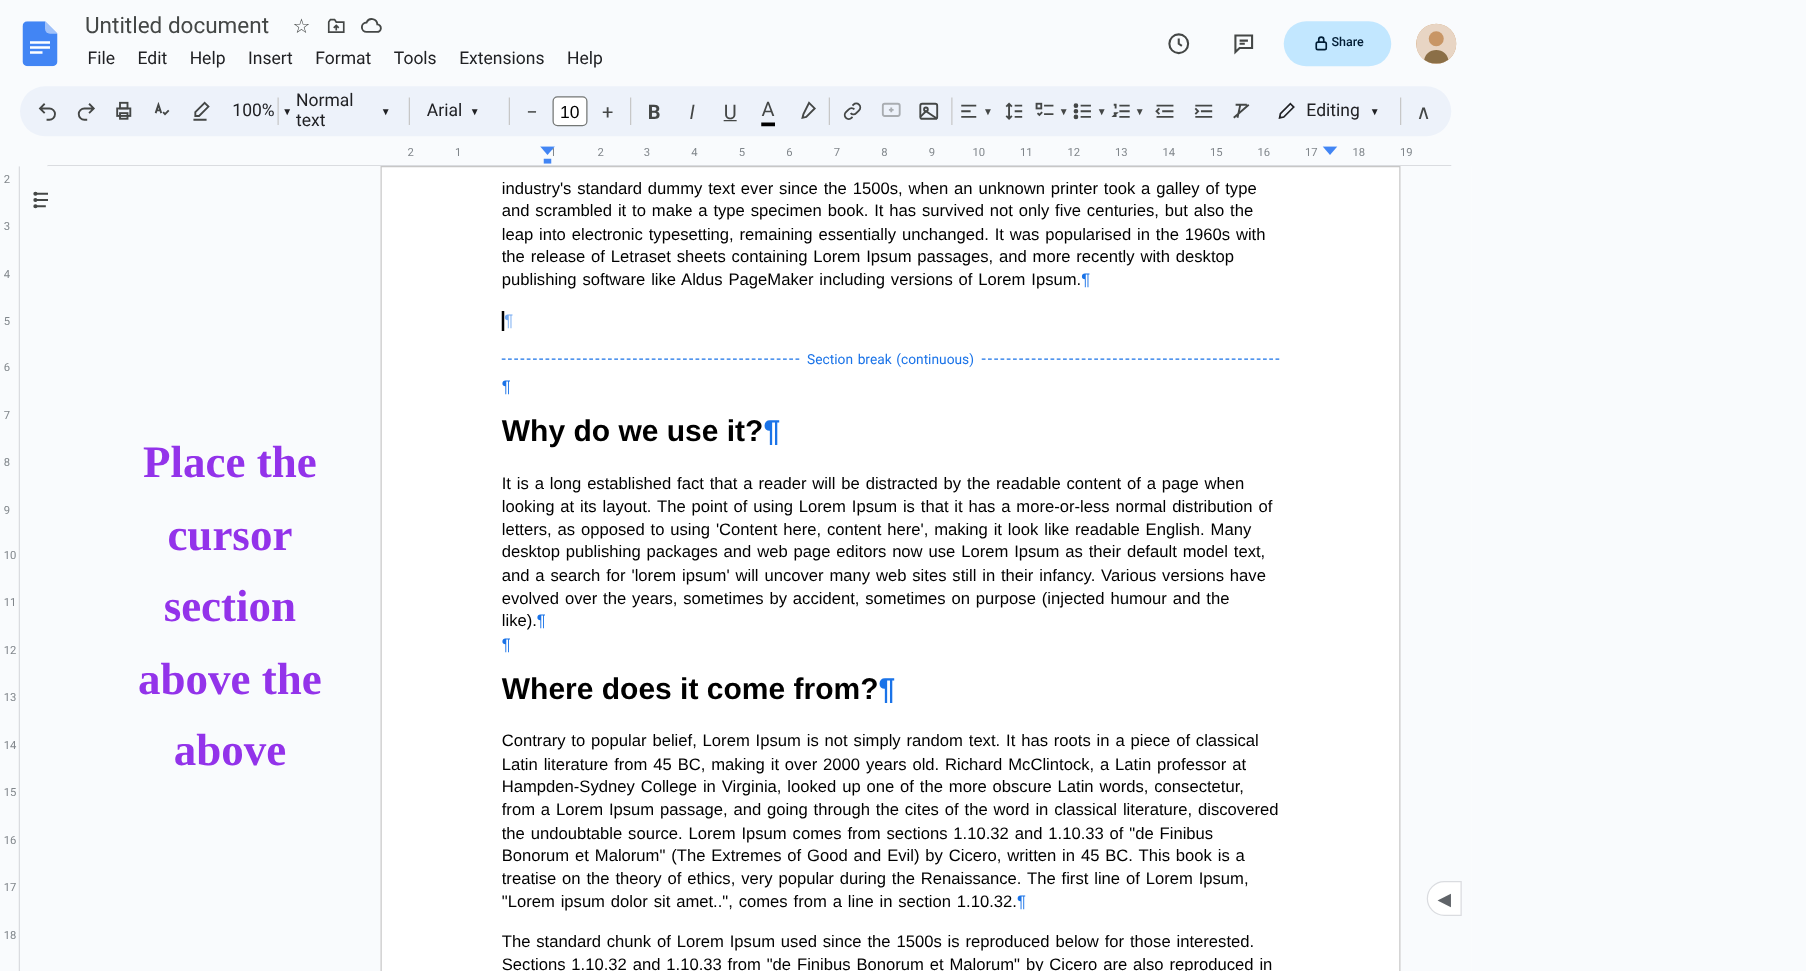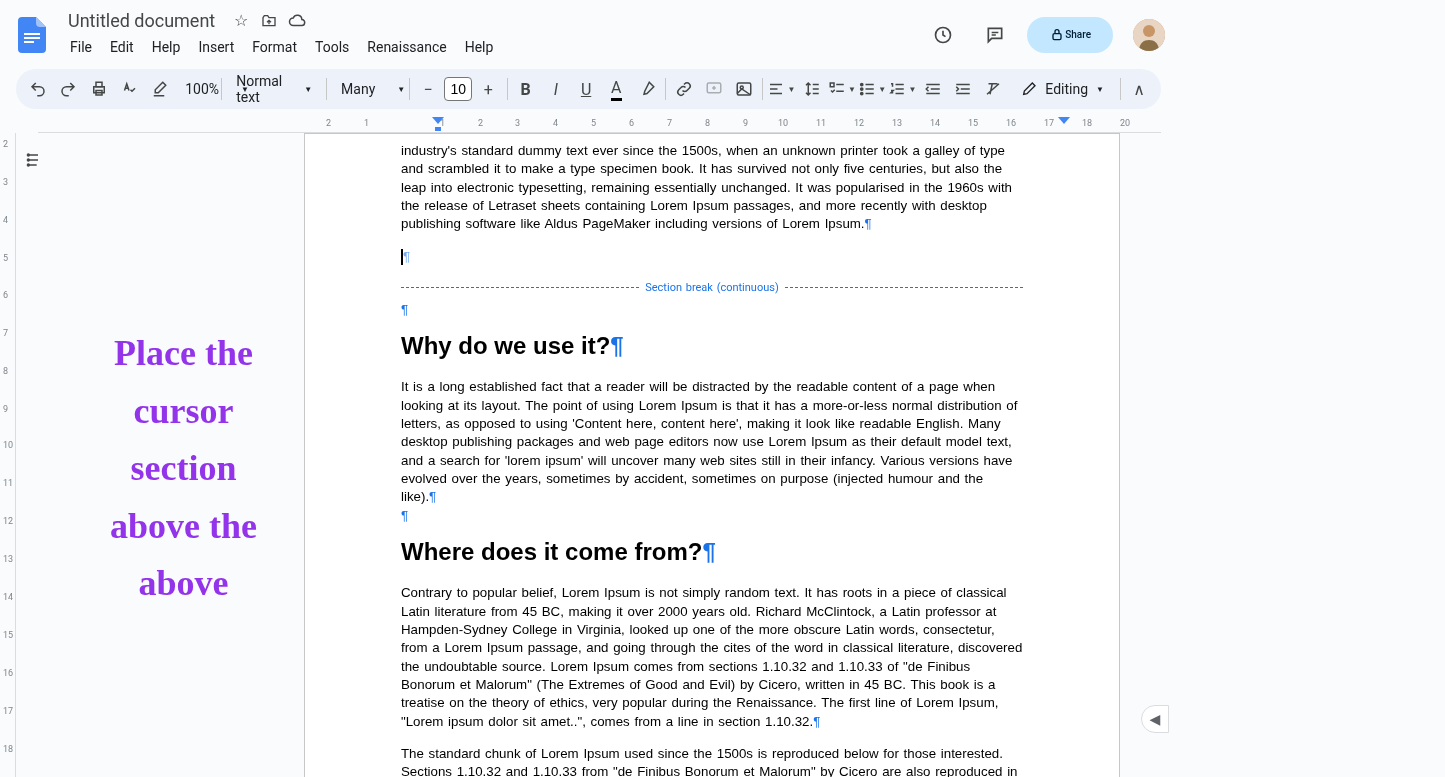--- a/index.html
+++ b/index.html
@@ -23,21 +23,21 @@
 .right-actions { display: flex; align-items: center; gap: 12px; margin-left: auto; }
 .icon-btn { width: 40px; height: 40px; border-radius: 50%; display: flex; align-items: center; justify-content: center; cursor: pointer; color: #444746; }
 .share-btn { display: flex; align-items: center; gap: 0; background: #c2e7ff; border-radius: 40px; padding: 10px 22px; font-size: 10px; font-weight: 500; color: #001d35; cursor: pointer; }
 .avatar { width: 32px; height: 32px; border-radius: 50%; background: linear-gradient(135deg, #d4a574, #c89666); margin-left: 8px; overflow: hidden; }
 .avatar svg { width: 32px; height: 32px; }
 
 
 .toolbar { display: flex; align-items: center; background: #edf2fa; border-radius: 24px; margin: 8px 16px; padding: 4px 8px; gap: 2px; height: 40px; }
 .tbtn { width: 30px; height: 30px; display: flex; align-items: center; justify-content: center; border-radius: 4px; cursor: pointer; color: #444746; }
 .tsep { width: 1px; height: 22px; background: #c7c7c7; margin: 0 2px; }
-.tselect { display: flex; align-items: center; gap: 22px; padding: 4px 10px; font-size: 14px; color: #202124; border-radius: 4px; cursor: pointer; }
+.tselect { display: flex; align-items: center; gap: 6px; padding: 4px 10px; font-size: 14px; color: #202124; border-radius: 4px; cursor: pointer; }
 .caret { font-size: 8px; }
 .zoom-input { width: 42px; }
 .font-size-input { width: 28px; border: 1px solid #747775; border-radius: 4px; text-align: center; font-size: 14px; padding: 3px 2px; background: #fff; }
 .editing-sel { margin-left: auto; display: flex; align-items: center; gap: 8px; padding: 4px 12px; font-size: 14px; color: #202124; cursor: pointer; }
 
 
 .ruler-h { height: 16px; background: #f9fbfd; position: relative; margin-left: 38px; margin-right: 16px; font-size: 9px; color: #80868b; overflow: hidden; border-bottom: 1px solid #dadce0; }
 .ruler-h .num { position: absolute; top: 1px; }
 .ruler-h .left-indent { position: absolute; left: 394px; top: 0; }
 
@@ -56,21 +56,21 @@
 .pilcrow { color: #1a73e8; }
 .cursor-line { position: relative; height: 18px; margin-top: 14px; }
 .text-cursor { display: inline-block; width: 2px; height: 16px; background: #000; vertical-align: middle; }
 .section-break { margin: 14px -96px 6px -96px; padding: 0 96px; display: flex; align-items: center; gap: 6px; color: #1a73e8; font-size: 11px; font-family: Roboto, Arial, sans-serif; }
 .section-break .line { flex: 1; border-top: 1px dashed #1a73e8; }
 .empty-pilcrow { color: #1a73e8; margin: 6px 0 14px 0; }
 .h2 { font-size: 24px; font-weight: 700; margin: 10px 0 16px 0; word-spacing: 0; }
 .body-spacer { height: 14px; }
 
 
-.annotation { position: absolute; left: 72px; top: 192px; pointer-events: none; }
+.annotation { position: absolute; left: 72px; top: 209px; pointer-events: none; }
 .anno-text { font-family: "Comic Sans MS", cursive; font-size: 36px; font-weight: 700; color: #9333ea; line-height: 1.6; text-align: center; }
 .arrow { position: absolute; left: 245px; top: 38px; }
 
 
 .canvas::-webkit-scrollbar { width: 12px; }
 .canvas::-webkit-scrollbar-thumb { background: #dadce0; border-radius: 6px; }
 
 .bottom-fab { position: absolute; right: 8px; bottom: 44px; width: 28px; height: 28px; background: #fff; border: 1px solid #dadce0; border-radius: 50% 0 0 50%; display: flex; align-items: center; justify-content: center; color: #5f6368; font-size: 14px; }
 </style>
 </head>
@@ -106,21 +106,21 @@
             </span>
         </div>
       </div>
       <div class="menubar">
         <span>File</span>
         <span>Edit</span>
         <span>Help</span>
         <span>Insert</span>
         <span>Format</span>
         <span>Tools</span>
-        <span>Renaissance</span>
+        <span>Extensions</span>
         <span>Help</span>
       </div>
     </div>
     <div class="right-actions">
       <div class="icon-btn">
           <svg width="20" height="20" viewBox="0 0 24 24" fill="none" stroke="currentColor" stroke-width="2">
             <circle cx="12" cy="12" r="9"></circle>
             <path d="M12 7v5l3 2"></path>
           </svg>
         </div>
@@ -179,21 +179,21 @@
         <span>100%</span>
         <span class="caret">▼</span>
       </div>
     <div class="tsep"></div>
     <div class="tselect" style="width:100px">
         <span>Normal text</span>
         <span class="caret">▼</span>
       </div>
     <div class="tsep"></div>
     <div class="tselect" style="width:74px">
-        <span>Many</span>
+        <span>Arial</span>
         <span class="caret">▼</span>
       </div>
     <div class="tsep"></div>
     <div class="tbtn">−</div>
     <input class="font-size-input" value="10" style="">
     <div class="tbtn">+</div>
     <div class="tsep"></div>
     <div class="tbtn">
         <b>B</b>
       </div>
@@ -304,21 +304,21 @@
     <span class="num" style="left:705px">9</span>
     <span class="num" style="left:740px">10</span>
     <span class="num" style="left:778px">11</span>
     <span class="num" style="left:816px">12</span>
     <span class="num" style="left:854px">13</span>
     <span class="num" style="left:892px">14</span>
     <span class="num" style="left:930px">15</span>
     <span class="num" style="left:968px">16</span>
     <span class="num" style="left:1006px">17</span>
     <span class="num" style="left:1044px">18</span>
-    <span class="num" style="left:1082px">20</span>
+    <span class="num" style="left:1082px">19</span>
     <svg class="left-indent" width="12" height="14">
         <path d="M0 0h12L6 7z" fill="#4285f4"></path>
         <rect x="3" y="10" width="6" height="4" fill="#4285f4"></rect>
       </svg>
     <svg style="position:absolute;left:1020px;top:0" width="12" height="14">
         <path d="M0 0h12L6 7z" fill="#4285f4"></path>
       </svg>
   </div>
 
   <div class="main">

